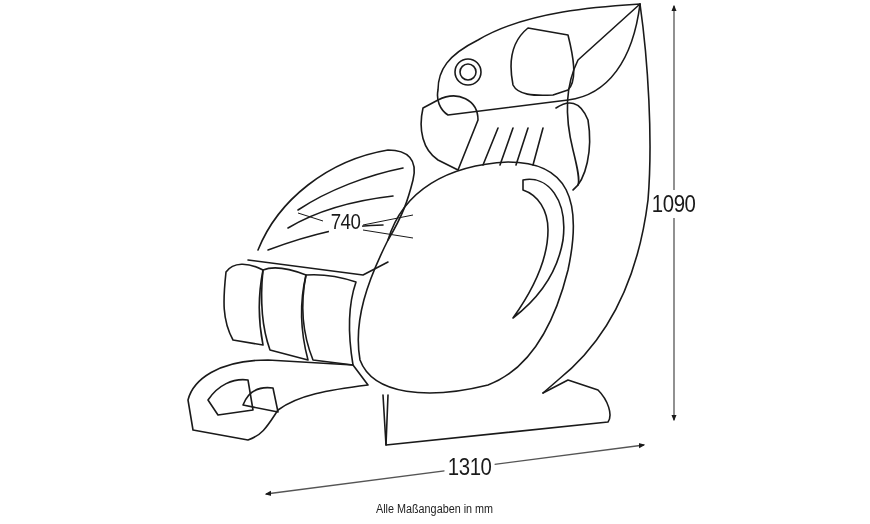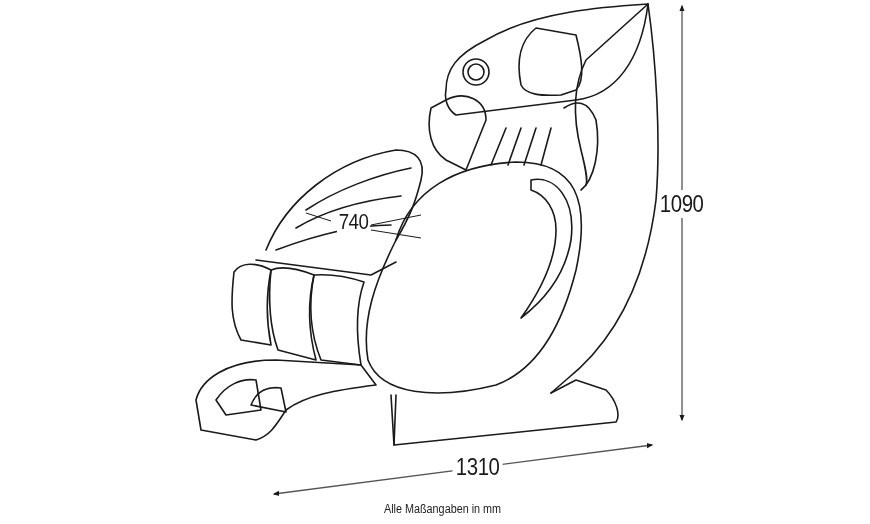--- a/index.html
+++ b/index.html
@@ -1,17 +1,17 @@
 <!DOCTYPE html>
 <html><head>
 <meta charset="utf-8">
 <style>
   html, body { margin: 0; padding: 0; background: #ffffff; }
   body { width: 870px; height: 524px; overflow: hidden; position: relative; font-family: "Liberation Sans", sans-serif; }
-  .canvas { position: absolute; left: 16px; top: 0; width: 854px; height: 524px; }
+  .canvas { position: absolute; left: 8px; top: 0; width: 854px; height: 524px; }
   svg.drawing { position: absolute; left: 0; top: 0; }
   .dim-label { position: absolute; font-family: "Liberation Sans", sans-serif; color: #1a1a1a; background: #ffffff; line-height: 1; letter-spacing: -0.5px; transform: scaleX(0.85); transform-origin: center; }
   .dim-height { left: 640px; top: 190px; font-size: 24px; padding: 2px 0; }
   .dim-width  { left: 432px; top: 455px; font-size: 24px; padding: 0 4px; }
   .dim-depth  { left: 318px; top: 211px; font-size: 22px; padding: 0 2px; }
   .footnote { position: absolute; left: 368px; top: 502px; font-size: 12px; color: #222; transform: scaleX(0.9); transform-origin: left; }
 </style>
 </head>
 <body>
 

